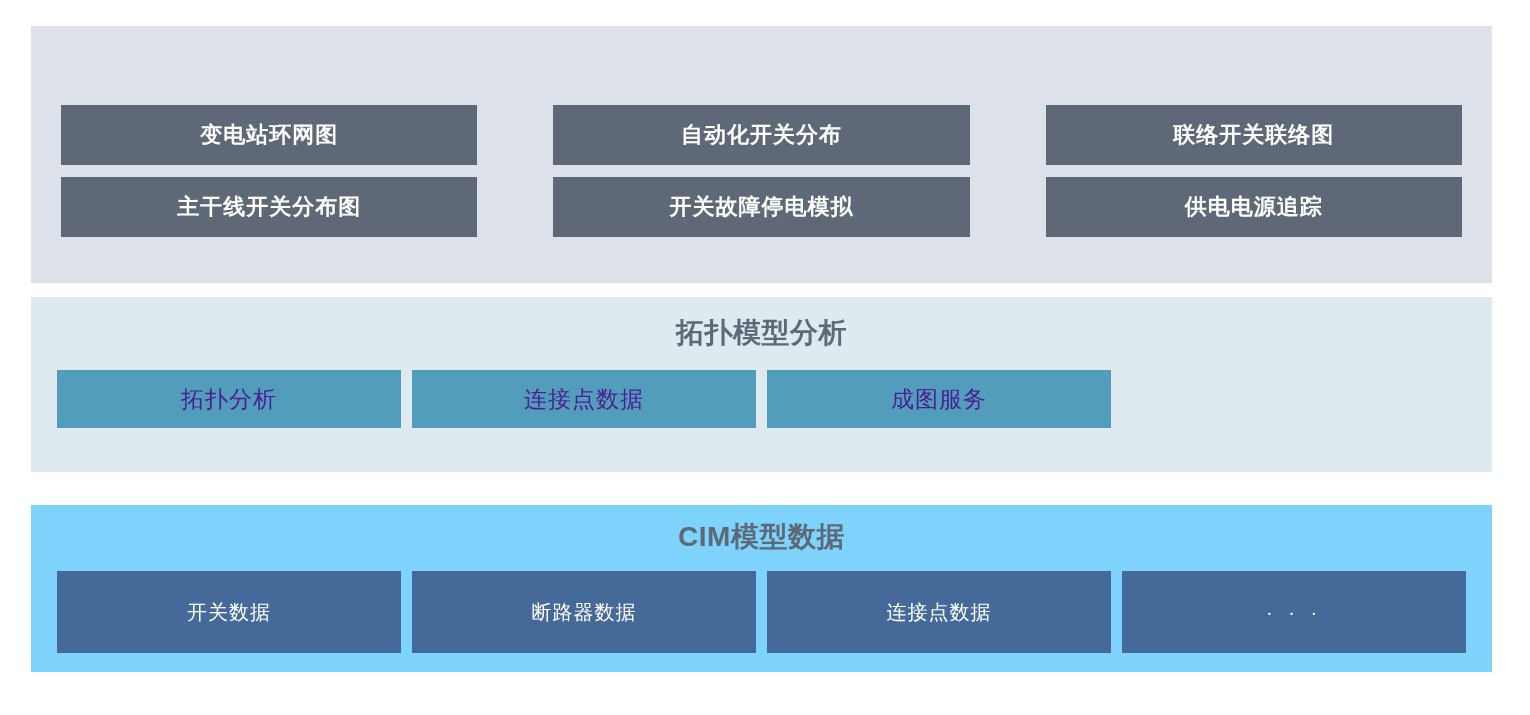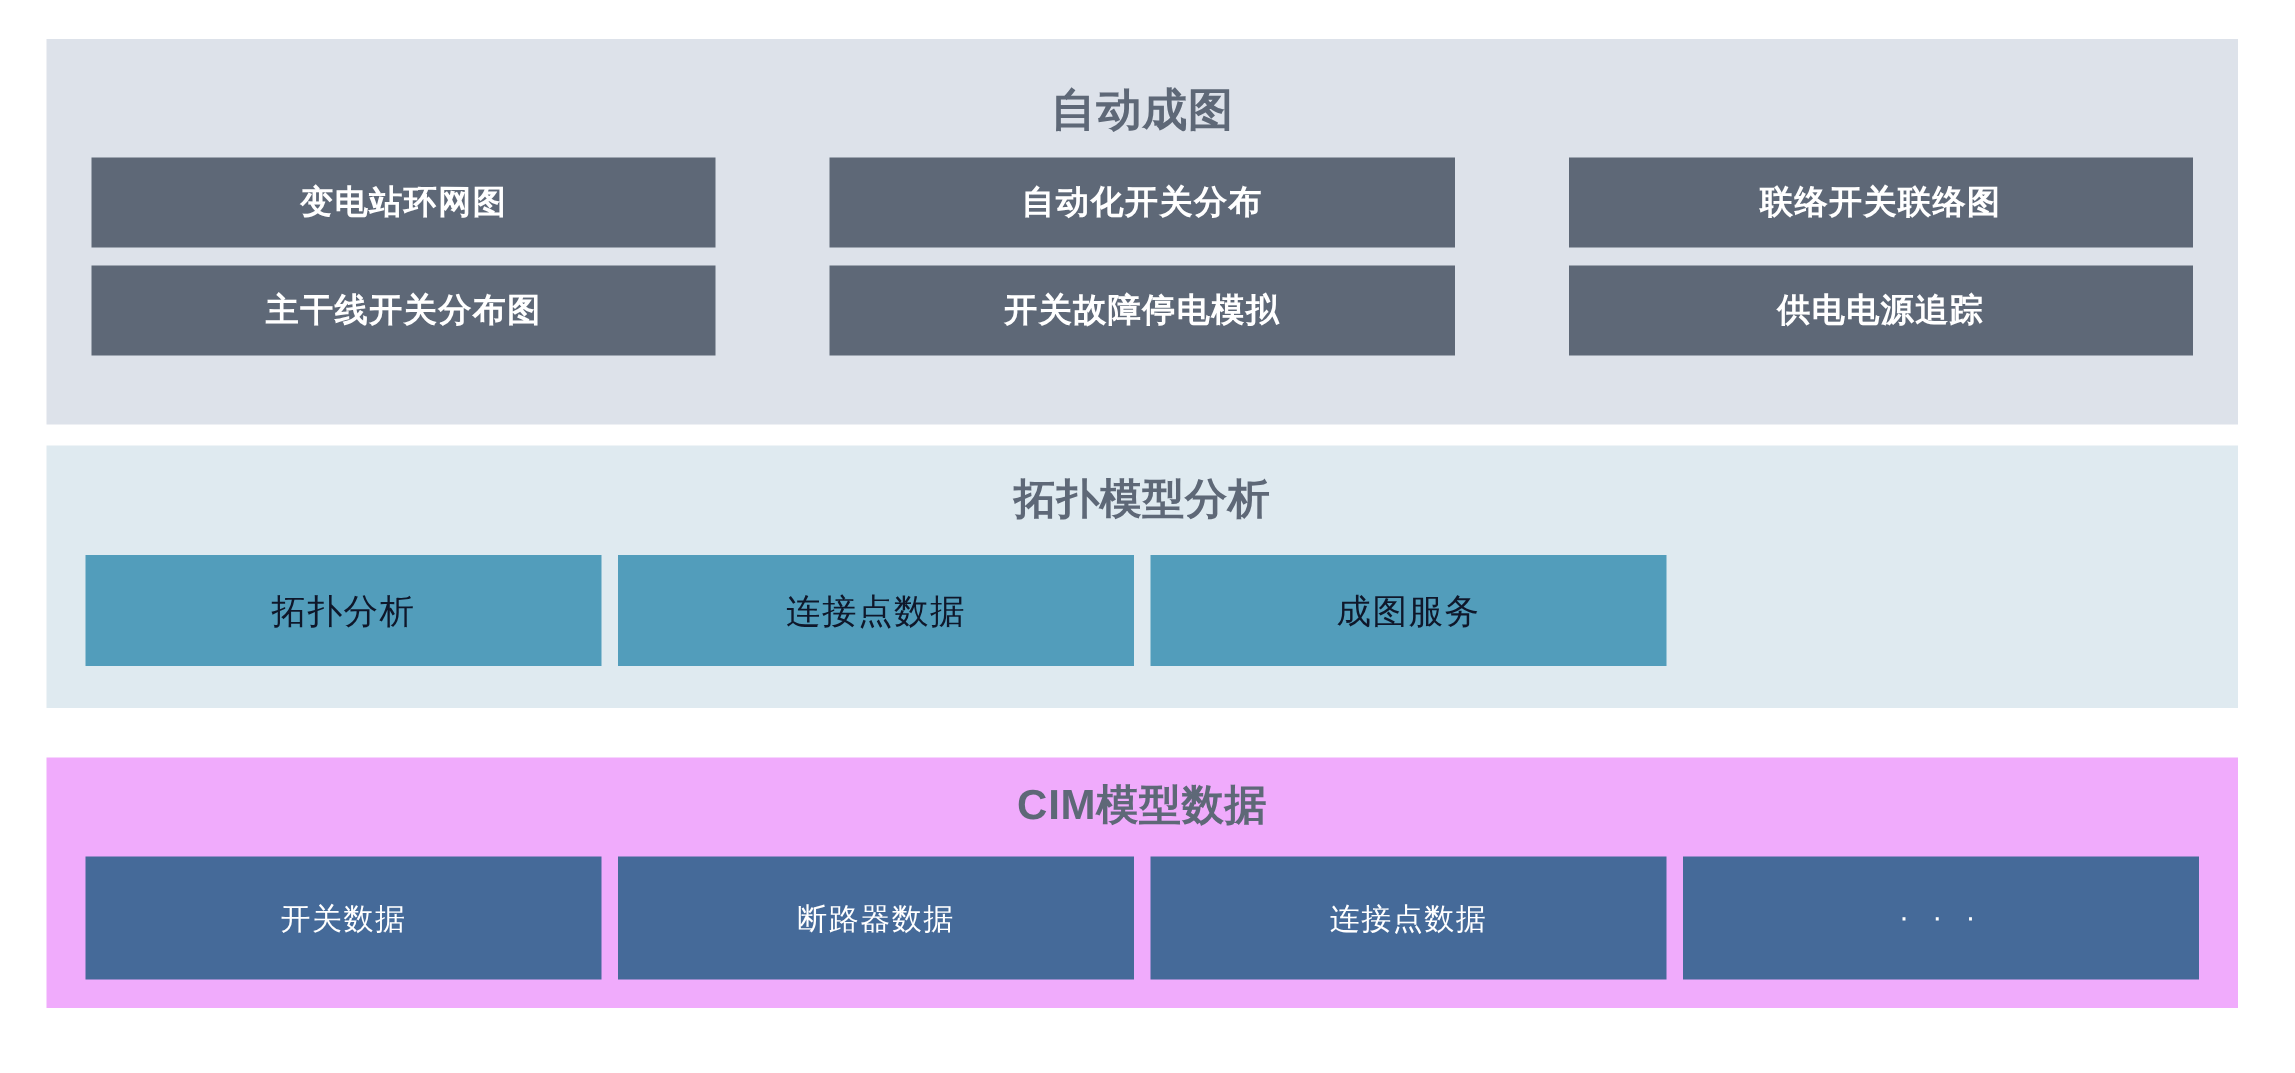--- a/index.html
+++ b/index.html
@@ -57,40 +57,40 @@
   }
   #panel-topology .panel-title{
     font-size:28px;
     padding-top:22px;
   }
   #panel-topology .grid4{top:73px;}
 
   
   #panel-cim{
     left:31px;top:505px;width:1461px;height:167px;
-    background:#f0abfc;
+    background:#7dd3fc;
   }
   #panel-cim .panel-title{
     font-size:28px;
     padding-top:18px;
   }
   #panel-cim .grid4{top:66px;}
 
   .grid4{
     position:absolute;
     left:26px;
     width:1409px;
     display:grid;
     grid-template-columns:repeat(4,1fr);
     column-gap:11px;
   }
   .btn-teal{
-    height:74px;
+    height:58px;
     background:#529dbb;
-    color:#0f172a;
+    color:#4c1d95;
     font-size:23px;
     font-weight:normal;
     display:flex;align-items:center;justify-content:center;
     letter-spacing:1px;
     user-select:none;
   }
   .btn-blue{
     height:82px;
     background:#456a99;
     color:#ffffff;
@@ -101,21 +101,20 @@
     user-select:none;
   }
   .ellipsis{letter-spacing:5px;}
 </style>
 </head>
 <body>
 
 <div class="page">
 
   <div class="panel" id="panel-auto-mapping">
-    <div class="panel-title">自动成图</div>
     <div class="grid3">
       <div class="btn-slate">变电站环网图</div>
       <div class="btn-slate">自动化开关分布</div>
       <div class="btn-slate">联络开关联络图</div>
       <div class="btn-slate">主干线开关分布图</div>
       <div class="btn-slate">开关故障停电模拟</div>
       <div class="btn-slate">供电电源追踪</div>
     </div>
   </div>
 

